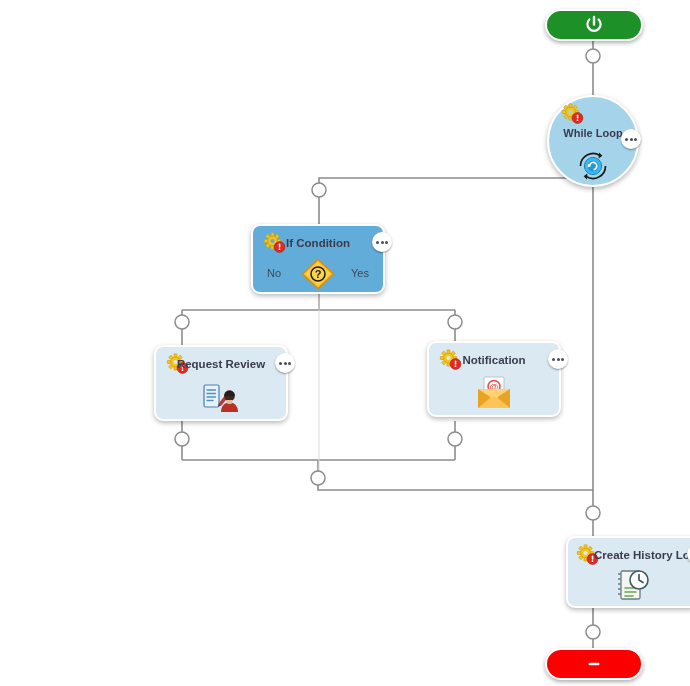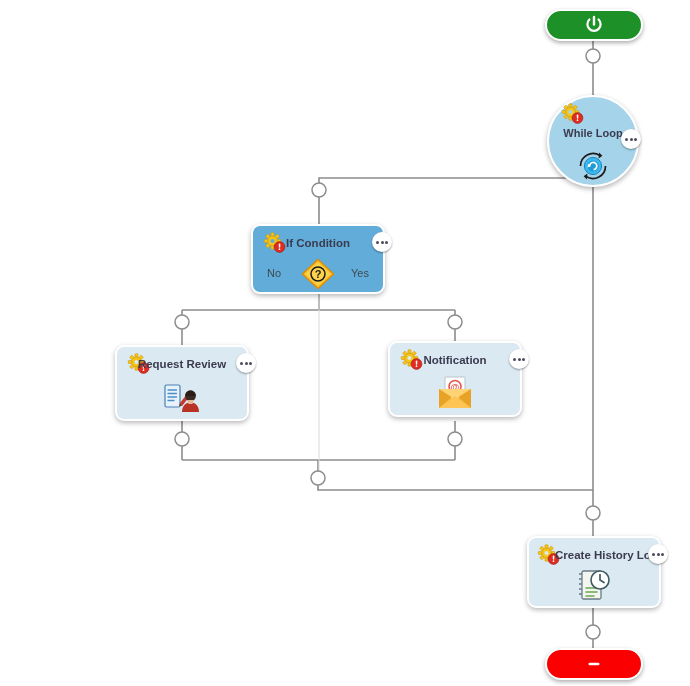--- a/index.html
+++ b/index.html
@@ -71,21 +71,21 @@
   .loop-node .node-icon  { left: 50%; top: 52px; transform: translateX(-50%); }
 
   
   .card {
     position: absolute;
     border-radius: 9px;
     border: 2px solid #ffffff;
     box-sizing: border-box;
     box-shadow: 0 2px 5px rgba(0,0,0,0.28);
   }
-  .card.light { background: #dae9f2; }
+  .card.light { background: #dae9f2; margin-left: 39px; }
   .card.blue  { background: #61acd9; }
 
   .card .node-title {
     position: absolute;
     left: 0; right: 0;
     top: 11px;
     text-align: center;
     font-size: 11.5px;
     font-weight: bold;
     color: #3b3b4f;

